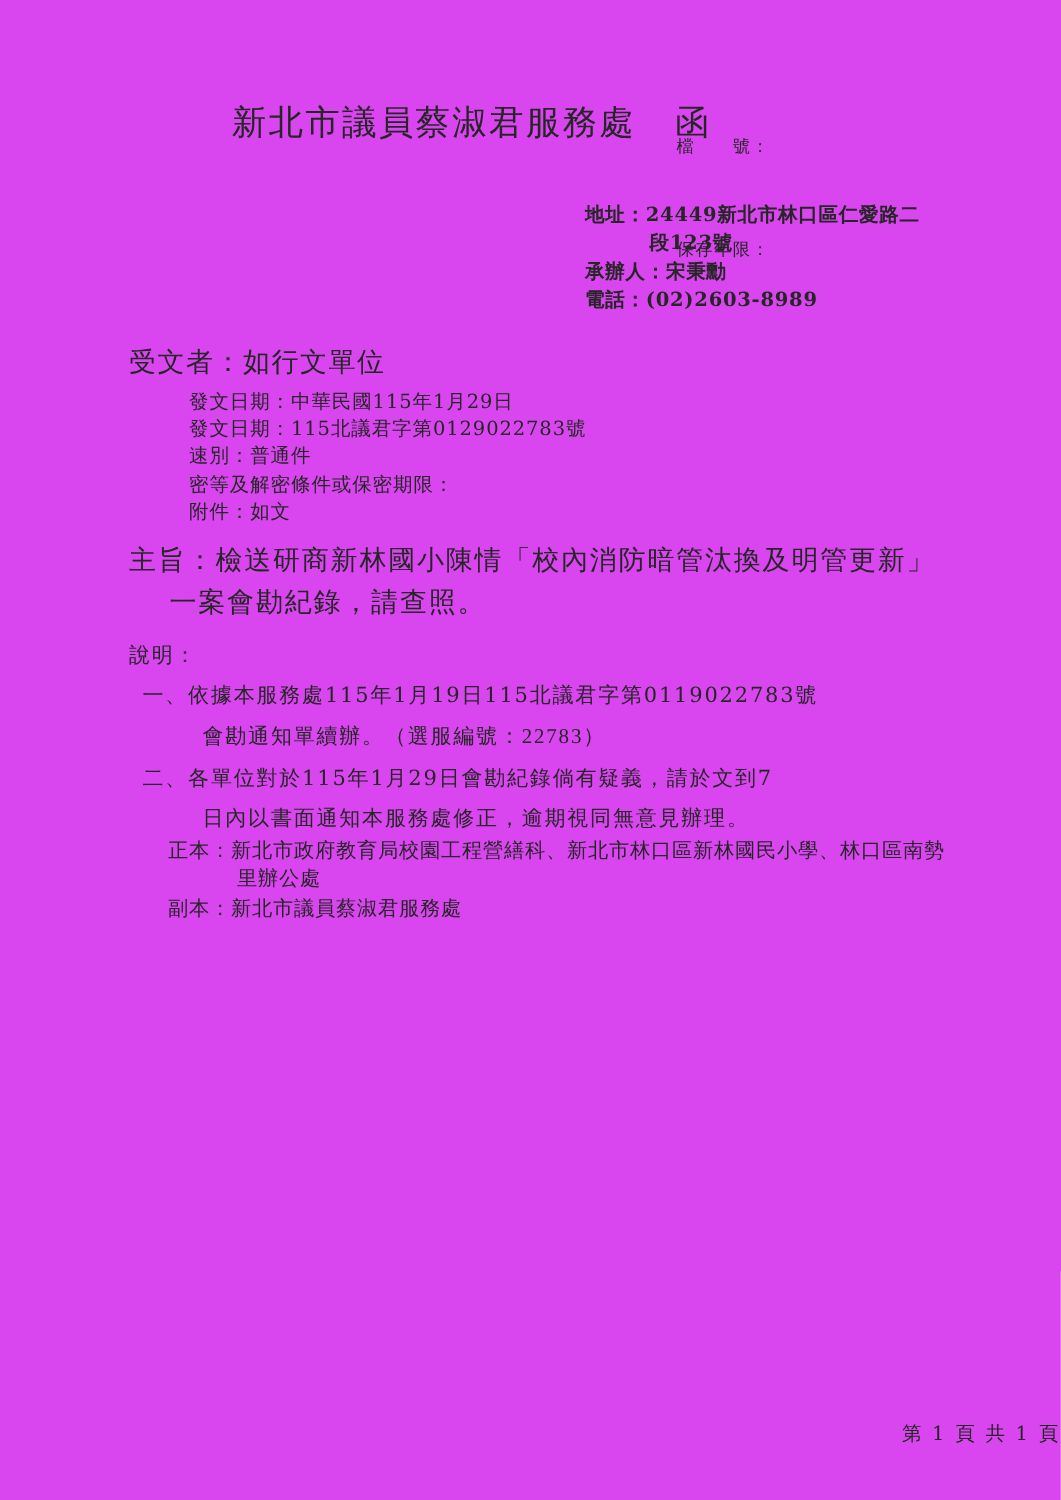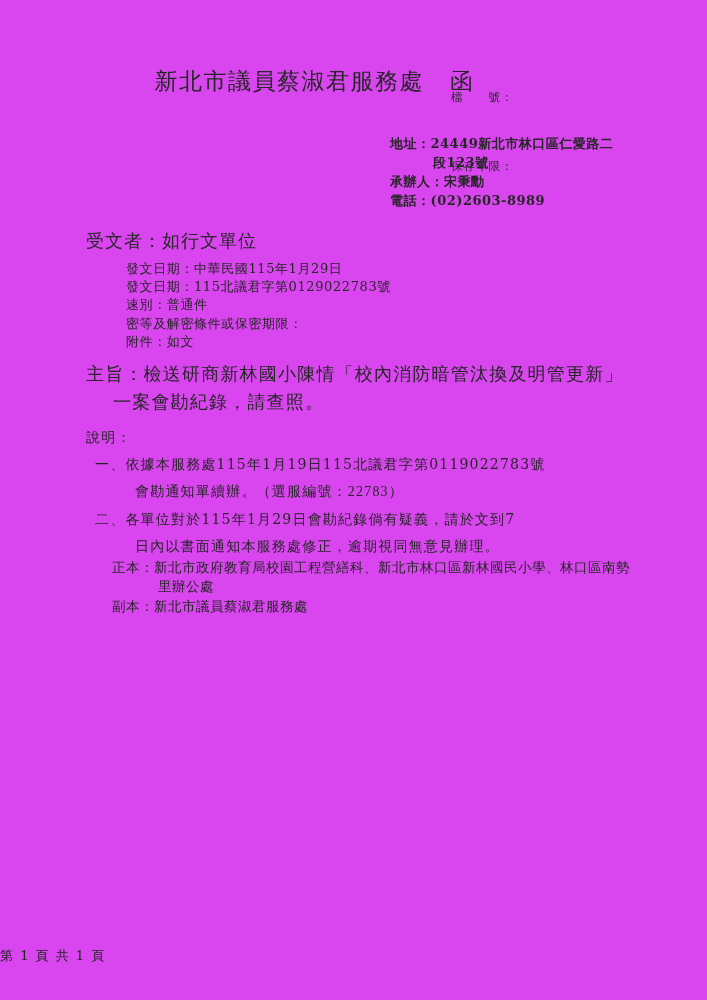--- a/index.html
+++ b/index.html
@@ -93,21 +93,21 @@
     letter-spacing: 0.5px;
     white-space: nowrap;
     margin-left: 36px;
   }
   .copies-block .cont { margin-left: 46px; }
   
   .page-footer {
     position: absolute;
     top: 947px; left: 0;
     width: 707px;
-    text-align: left;
+    text-align: right;
     font-size: 13px;
     letter-spacing: 1.5px;
   }
 </style>
 </head>
 <body>
 
 <div class="doc-page">
 
   <div class="corner-block">

